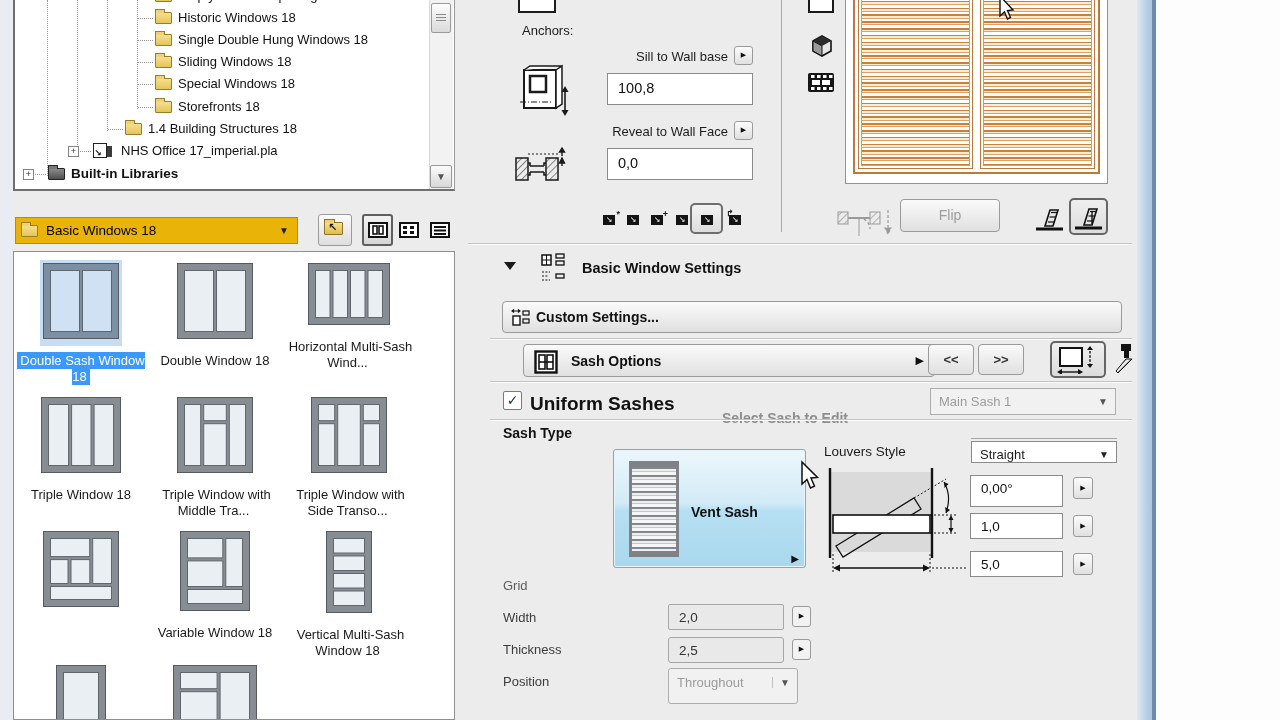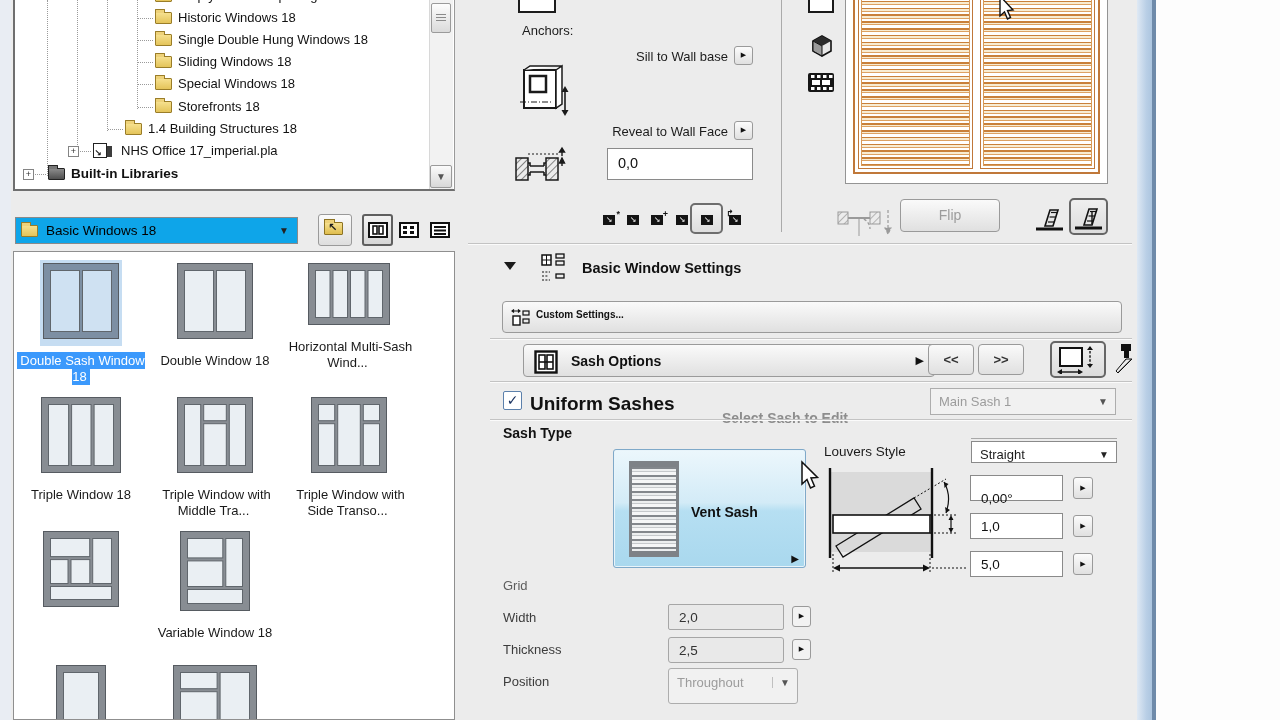--- a/index.html
+++ b/index.html
@@ -35,21 +35,21 @@
      font-size:9px;line-height:8px;text-align:center;color:#333;}
   
   #tree-scroll{left:429px;top:0;width:24px;height:189px;background:#f2f2f2;border-left:1px solid #d8d8d8;}
   #tree-thumb{left:431px;top:3px;width:20px;height:30px;border:1px solid #9a9a9a;border-radius:2px;
      background:linear-gradient(#fdfdfd,#dadada);}
   #tree-thumb:after{content:"";position:absolute;left:4px;right:4px;top:10px;height:8px;
      background:repeating-linear-gradient(#8a8a8a 0 1px,transparent 1px 3px);}
   #tree-down{left:430px;top:165px;width:22px;height:23px;border:1px solid #9a9a9a;border-radius:2px;
      background:linear-gradient(#fbfbfb,#d8d8d8);color:#555;font-size:10px;text-align:center;line-height:21px;}
   
-  #combo{left:15px;top:217px;width:283px;height:27px;background:#0ea5e9;border:1px solid #8a8a8a;font-size:13.5px;}
+  #combo{left:15px;top:217px;width:283px;height:27px;background:#eab308;border:1px solid #8a8a8a;font-size:13.5px;}
   #combo .folder{left:5px;top:7px;}
   #combo .ctext{position:absolute;left:30px;top:5px;}
   #combo .carr{position:absolute;right:8px;top:7px;font-size:10px;color:#222;}
   .toolbtn{border:1px solid #9a9a9a;border-radius:3px;background:linear-gradient(#fbfbfb,#dedede);}
   .toolbtn.sel{border:2px solid #5f5f5f;background:linear-gradient(#f2f2f2,#d6d6d6);}
   .upfolder{position:absolute;left:5px;top:7px;width:19px;height:13px;background:linear-gradient(#f6e08e,#dfbd4e);
      border:1px solid #8d7322;border-radius:1px;}
   .upfolder:before{content:"";position:absolute;left:-1px;top:-4px;width:9px;height:3px;background:#eed27a;border:1px solid #8d7322;border-bottom:none;}
   .upfolder .ua{position:absolute;left:3px;top:-2px;font-size:11px;font-weight:bold;color:#1c1c1c;line-height:13px;}
   .viewic{position:absolute;left:50%;top:50%;transform:translate(-50%,-50%);}
@@ -240,20 +240,27 @@
             <rect x="28.0" y="28.6" width="18.8" height="23.9" fill="#eaeff3" stroke="#60666c"></rect>
             <rect x="7.5" y="55.5" width="61.0" height="13.0" fill="#eaeff3" stroke="#60666c"></rect>
           </svg></div></div>
       <div class="thumb-cell" style="left: 134px; top: 276px;"><div class="thumb-imgwrap"><svg width="70" height="80">
             <rect x="0.5" y="0.5" width="69" height="79" fill="#888d93" stroke="#565b61"></rect>
             <rect x="7.5" y="7.5" width="35.3" height="19.4" fill="#eaeff3" stroke="#60666c"></rect>
             <rect x="45.8" y="7.5" width="16.7" height="48.0" fill="#eaeff3" stroke="#60666c"></rect>
             <rect x="7.5" y="29.9" width="35.3" height="25.6" fill="#eaeff3" stroke="#60666c"></rect>
             <rect x="7.5" y="58.5" width="55.0" height="14.0" fill="#eaeff3" stroke="#60666c"></rect>
           </svg></div><div class="thumb-label"><span class="inner">Variable Window 18</span></div></div>
+      <div class="thumb-cell" style="left: 268px; top: 276px;"><div class="thumb-imgwrap"><svg width="46" height="82">
+            <rect x="0.5" y="0.5" width="45" height="81" fill="#888d93" stroke="#565b61"></rect>
+            <rect x="7.5" y="7.5" width="31.0" height="14.5" fill="#eaeff3" stroke="#60666c"></rect>
+            <rect x="7.5" y="25.0" width="31.0" height="14.5" fill="#eaeff3" stroke="#60666c"></rect>
+            <rect x="7.5" y="42.5" width="31.0" height="14.5" fill="#eaeff3" stroke="#60666c"></rect>
+            <rect x="7.5" y="60.0" width="31.0" height="14.5" fill="#eaeff3" stroke="#60666c"></rect>
+          </svg></div><div class="thumb-label"><span class="inner">Vertical Multi-Sash Window 18</span></div></div>
       <div class="thumb-cell" style="left: 0px; top: 410px;"><div class="thumb-imgwrap"><svg width="50" height="78">
             <rect x="0.5" y="0.5" width="49" height="77" fill="#888d93" stroke="#565b61"></rect>
             <rect x="7.5" y="7.5" width="35.0" height="63.0" fill="#eaeff3" stroke="#60666c"></rect>
           </svg></div></div>
       <div class="thumb-cell" style="left: 134px; top: 410px;"><div class="thumb-imgwrap"><svg width="84" height="76">
             <rect x="0.5" y="0.5" width="83" height="75" fill="#888d93" stroke="#565b61"></rect>
             <rect x="7.5" y="7.5" width="36.6" height="16.2" fill="#eaeff3" stroke="#60666c"></rect>
             <rect x="7.5" y="26.7" width="36.6" height="41.8" fill="#eaeff3" stroke="#60666c"></rect>
             <rect x="47.1" y="7.5" width="29.4" height="61.0" fill="#eaeff3" stroke="#60666c"></rect>
           </svg></div></div>
@@ -266,20 +273,21 @@
   <div class="abs spin" style="left:734px;top:46px;width:19px;height:19px;line-height:18px;"><span>▶</span></div>
   <svg class="abs" style="left:518px;top:64px;" width="52" height="52">
     <rect x="6" y="6" width="32" height="38" fill="#fff" stroke="#1a1a1a" stroke-width="2"></rect>
     <path d="M38 6 l6 -4 v38 l-6 4z M6 6 l6 -4 h32" fill="#fff" stroke="#1a1a1a" stroke-width="1.5"></path>
     <rect x="12" y="12" width="16" height="16" fill="none" stroke="#1a1a1a" stroke-width="2.5"></rect>
     <line x1="2" y1="38" x2="34" y2="38" stroke="#1a1a1a" stroke-width="1.2" stroke-dasharray="6,2,1,2"></line>
     <line x1="47" y1="26" x2="47" y2="48" stroke="#1a1a1a" stroke-width="1.6"></line>
     <path d="M47 22 l-3.5 6 h7 z" fill="#1a1a1a"></path>
       <path d="M47 52 l-3.5 -6 h7 z" fill="#1a1a1a"></path>
   </svg>
+  <div class="abs field" style="left:607px;top:73px;width:146px;height:32px;">100,8</div>
 
   <div class="abs lbl" style="left:560px;top:124px;width:168px;text-align:right;">Reveal to Wall Face</div>
   <div class="abs spin" style="left:734px;top:121px;width:19px;height:19px;line-height:18px;"><span>▶</span></div>
   <svg class="abs" style="left:512px;top:146px;" width="58" height="42">
     <defs>
         <pattern id="hat" width="5" height="5" patternUnits="userSpaceOnUse" patternTransform="rotate(45)">
       <line x1="0" y1="0" x2="0" y2="5" stroke="#555" stroke-width="1.4"></line>
         </pattern>
       </defs>
     <rect x="4" y="12" width="12" height="22" fill="url(#hat)" stroke="#1a1a1a" stroke-width="1.5"></rect>
@@ -399,21 +407,21 @@
   </svg>
   <div class="abs blbl" style="left:582px;top:260px;font-size:14.5px;">Basic Window Settings</div>
 
   <div class="abs pushbtn" style="left:502px;top:301px;width:620px;height:32px;">
     <svg style="position:absolute;left:8px;top:6px;" width="20" height="20">
       <rect x="2" y="8" width="7" height="9" fill="#fff" stroke="#111" stroke-width="1.4"></rect>
       <rect x="12" y="3" width="6" height="4" fill="none" stroke="#111" stroke-width="1.2"></rect>
       <rect x="12" y="11" width="6" height="4" fill="none" stroke="#111" stroke-width="1.2"></rect>
       <path d="M2 3 h6 M3 1.5 l-2 1.5 2 1.5 M7 1.5 l2 1.5 -2 1.5" stroke="#111" fill="none" stroke-width="1.1"></path>
     </svg>
-    <span class="blbl" style="position:absolute;left:33px;top:7px;font-size:10px;">Custom Settings...</span>
+    <span class="blbl" style="position:absolute;left:33px;top:7px;font-size:14px;">Custom Settings...</span>
   </div>
 
   <div class="abs groove" style="left:490px;top:338px;width:642px;"></div>
 
   <div class="abs pushbtn" style="left:523px;top:344px;width:412px;height:33px;">
     <svg style="position:absolute;left:10px;top:5px;" width="24" height="24">
       <rect x="1.5" y="1.5" width="21" height="21" fill="#fff" stroke="#111" stroke-width="2.4"></rect>
       <rect x="5" y="5" width="6" height="14" fill="none" stroke="#111" stroke-width="1.6"></rect>
       <rect x="13" y="5" width="6" height="14" fill="none" stroke="#111" stroke-width="1.6"></rect>
       <line x1="5" y1="12" x2="19" y2="12" stroke="#111" stroke-width="1.6"></line>
@@ -488,21 +496,21 @@
     <path d="M13 106 l7 -3.5 v7 z M110 106 l-7 -3.5 v7 z" fill="#111"></path>
     <line x1="112" y1="106" x2="146" y2="106" stroke="#111" stroke-width="1" stroke-dasharray="2,2"></line>
   </svg>
 
   <div class="abs" style="left:971px;top:438px;width:146px;height:1px;background:#a8a8a8;"></div>
   <div class="abs dd" style="left:971px;top:441px;width:146px;height:22px;">
     <span class="dtext">Straight</span>
     <span class="darr">▼</span>
   </div>
 
-  <div class="abs field" style="left:970px;top:475px;width:93px;height:26px;font-size:13.5px;padding-top:15px;">0,00°</div>
+  <div class="abs field" style="left:970px;top:475px;width:93px;height:32px;font-size:13.5px;padding-top:5px;">0,00°</div>
   <div class="abs spin" style="left:1073px;top:477px;width:20px;height:22px;line-height:21px;"><span>▶</span></div>
   <div class="abs field" style="left:970px;top:513px;width:93px;height:26px;font-size:13.5px;padding-top:5px;">1,0</div>
   <div class="abs spin" style="left:1073px;top:515px;width:20px;height:22px;line-height:21px;"><span>▶</span></div>
   <div class="abs field" style="left:970px;top:551px;width:93px;height:26px;font-size:13.5px;padding-top:5px;">5,0</div>
   <div class="abs spin" style="left:1073px;top:553px;width:20px;height:22px;line-height:21px;"><span>▶</span></div>
 
   <div class="abs lbl" style="left:503px;top:578px;color:#5d5d5d;">Grid</div>
   <div class="abs lbl" style="left:503px;top:610px;color:#3c3c3c;">Width</div>
   <div class="abs field" style="left:668px;top:604px;width:116px;height:26px;background:#e9e9e9;border-color:#a6a6a6;border-radius:2px;font-size:13.5px;padding-top:5px;color:#333;">2,0</div>
   <div class="abs spin" style="left:792px;top:606px;width:19px;height:21px;line-height:20px;background:#f2f2f2;"><span>▶</span></div>

